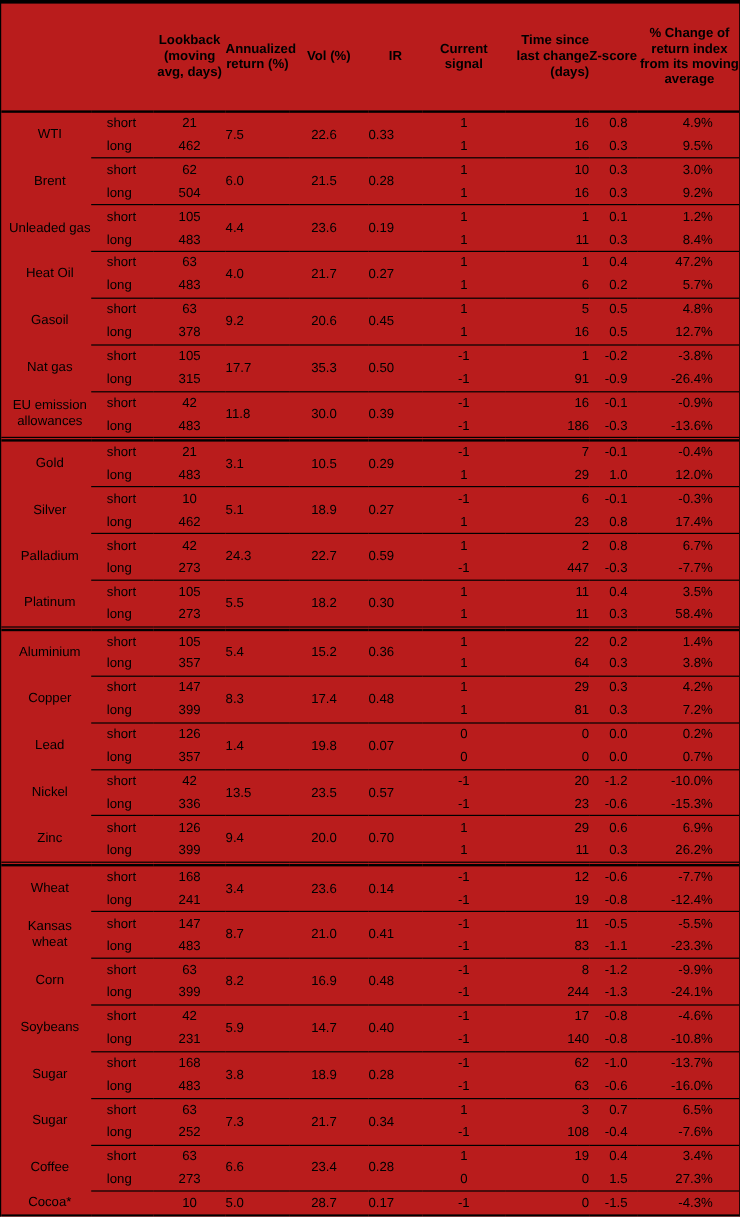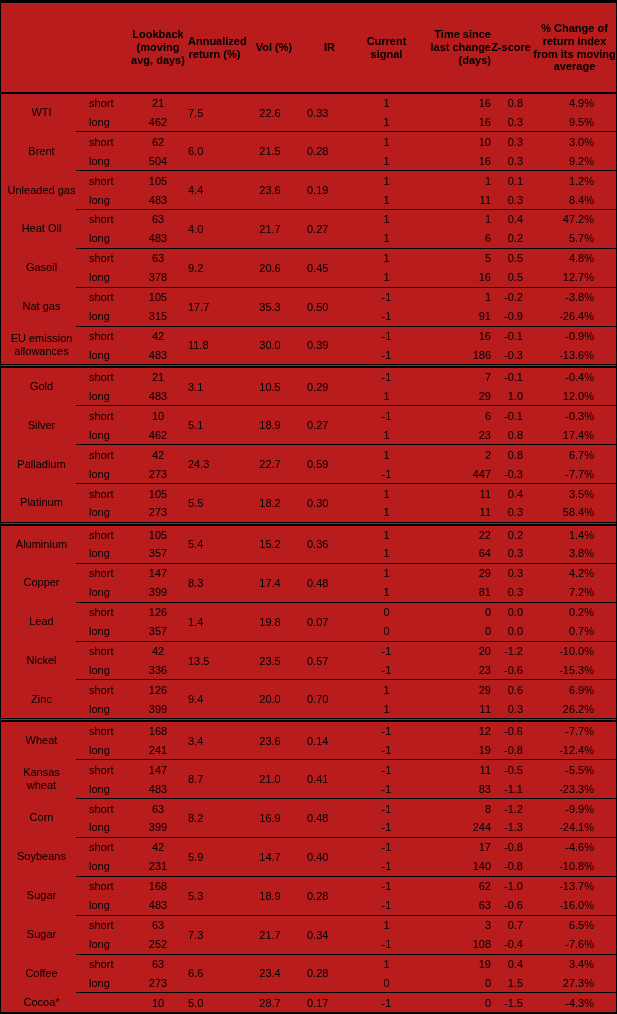--- a/index.html
+++ b/index.html
@@ -502,21 +502,21 @@
           <td class="col-lookback">231</td>
           <td class="col-signal">-1</td>
           <td class="col-time">140</td>
           <td class="col-zscore">-0.8</td>
           <td class="col-change">-10.8%</td>
         </tr>
         <tr class="block-first">
           <td class="col-name" rowspan="2">Sugar</td>
           <td class="col-horizon">short</td>
           <td class="col-lookback">168</td>
-          <td class="col-annualized" rowspan="2">5.3</td>
+          <td class="col-annualized" rowspan="2">3.8</td>
           <td class="col-vol" rowspan="2">18.9</td>
           <td class="col-ir" rowspan="2">0.28</td>
           <td class="col-signal">-1</td>
           <td class="col-time">62</td>
           <td class="col-zscore">-1.0</td>
           <td class="col-change">-13.7%</td>
         </tr>
         <tr>
           <td class="col-horizon">long</td>
           <td class="col-lookback">483</td>

